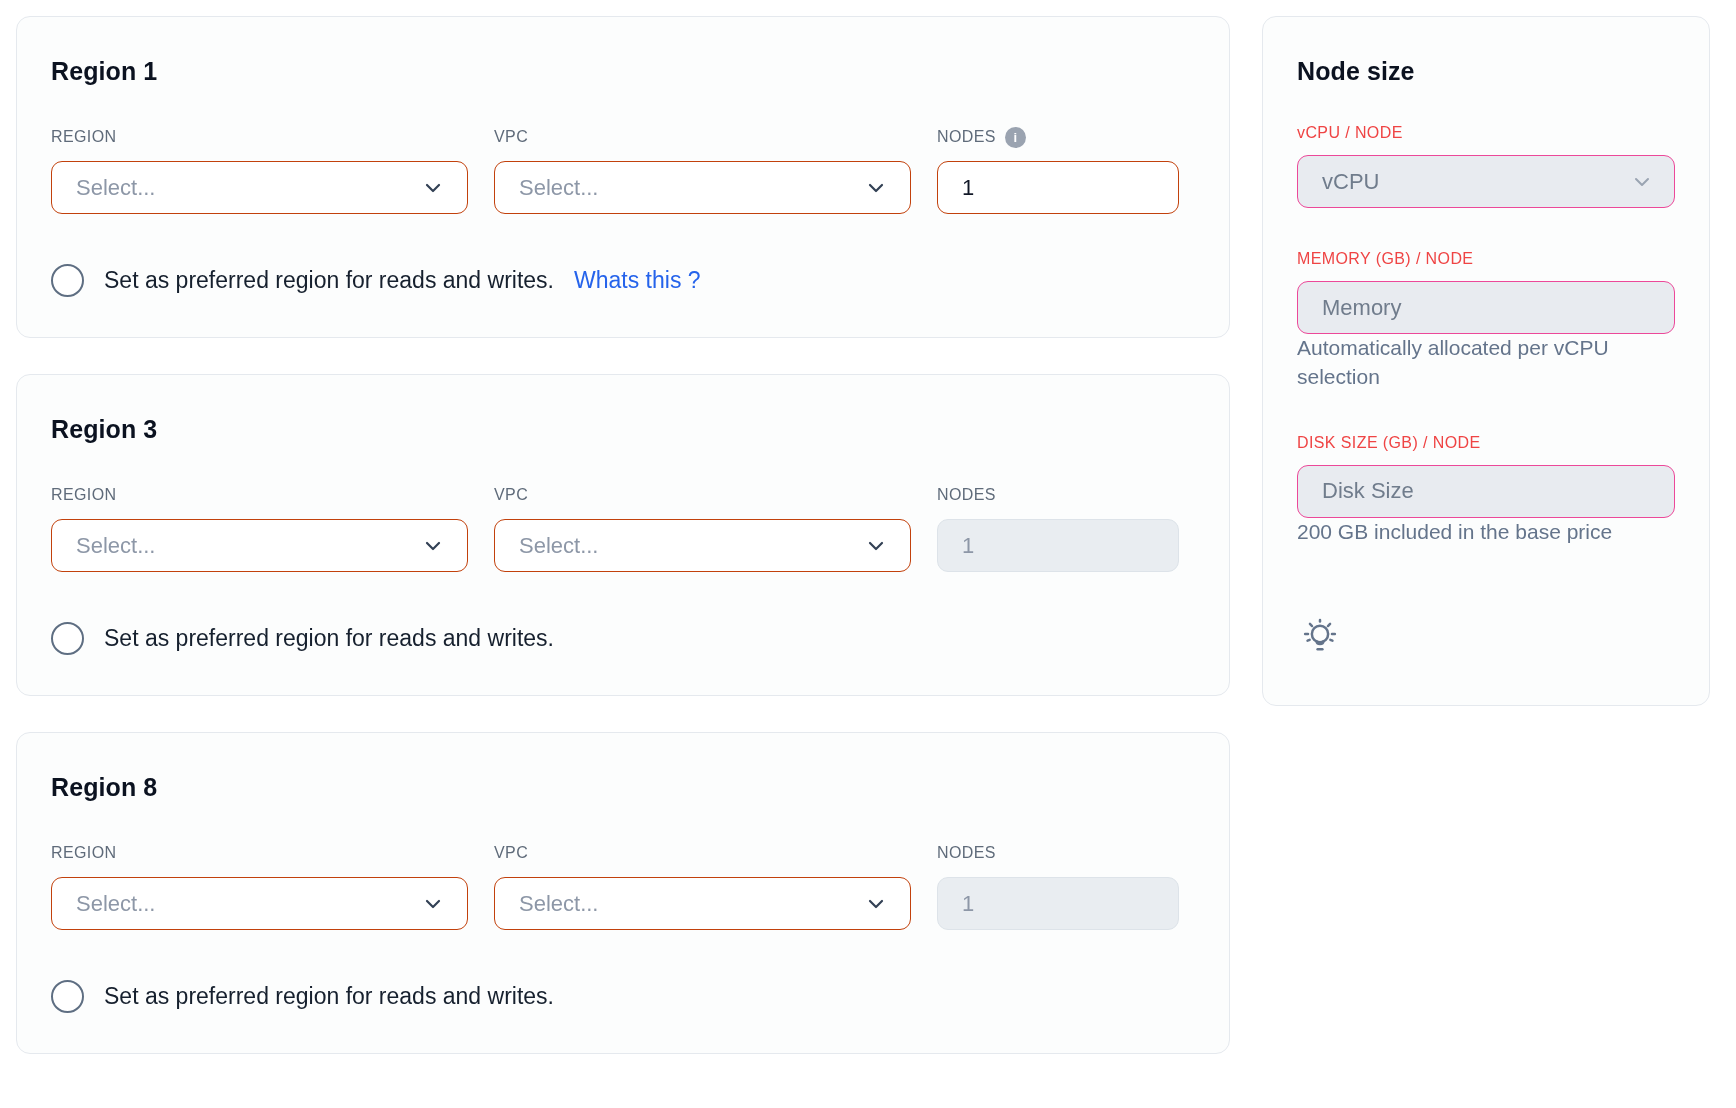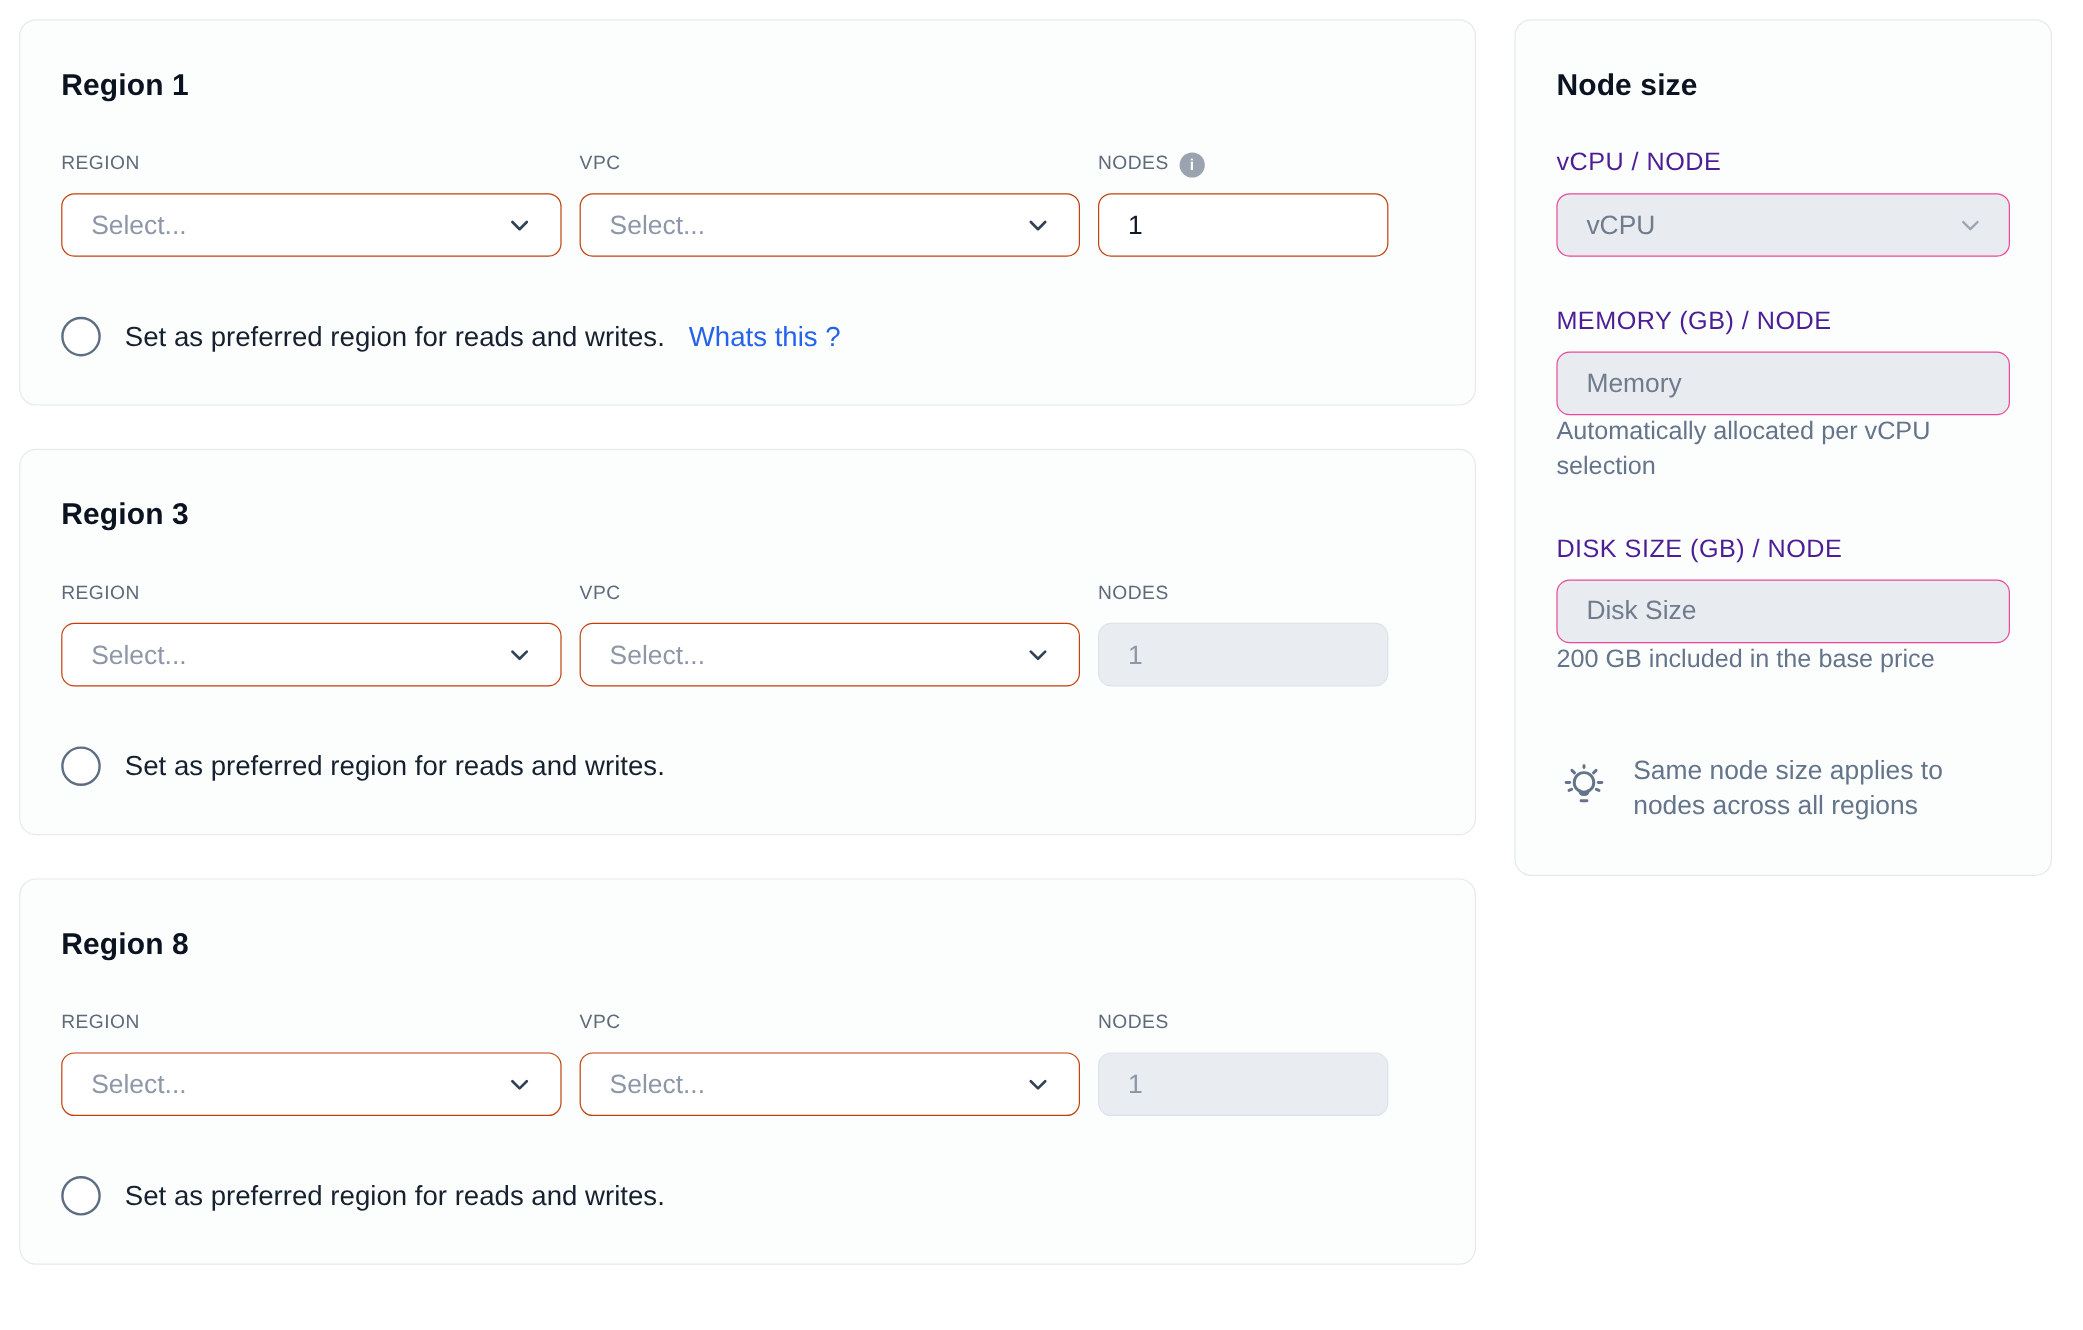--- a/index.html
+++ b/index.html
@@ -37,21 +37,21 @@
     font-size: 25px;
     font-weight: 700;
     color: #0b1220;
     letter-spacing: 0.1px;
   }
 
   .fields-row {
     margin-top: 40px;
     display: grid;
     grid-template-columns: 417px 417px 242px;
-    column-gap: 15px;
+    column-gap: 26px;
   }
   .field-label {
     display: flex;
     align-items: center;
     gap: 9px;
     font-size: 16px;
     color: #5f6b7a;
     letter-spacing: 0.4px;
     min-height: 22px;
   }
@@ -117,22 +117,22 @@
   }
   .whats-link {
     font-size: 23px;
     color: #2563eb;
     text-decoration: none;
     cursor: pointer;
   }
 
   
   .ns-label {
-    font-size: 21px;
-    color: #4c1d95;
+    font-size: 16px;
+    color: #ef4444;
     letter-spacing: 0.4px;
   }
   .ns-group { margin-top: 42px; }
   .ns-group.first { margin-top: 38px; }
   .gray-select, .gray-input {
     margin-top: 13px;
     height: 53px;
     width: 100%;
     border: 1px solid #ec4899;
     border-radius: 11px;
@@ -333,17 +333,16 @@
             <path d="M21.5 40 h5"></path>
             <path d="M24 9.5 v1.5"></path>
             <path d="M13.5 13.5 l2.2 2.2"></path>
             <path d="M34.5 13.5 l-2.2 2.2"></path>
             <path d="M8.5 24 h3"></path>
             <path d="M36.5 24 h3"></path>
             <path d="M11 31 l2.2 -0.9"></path>
             <path d="M37 31 l-2.2 -0.9"></path>
           </svg>
         </span>
-        <span class="note-text">Same node size applies to nodes across all regions</span>
       </div>
     </section>
   </div>
 </div>
 
 </body></html>

